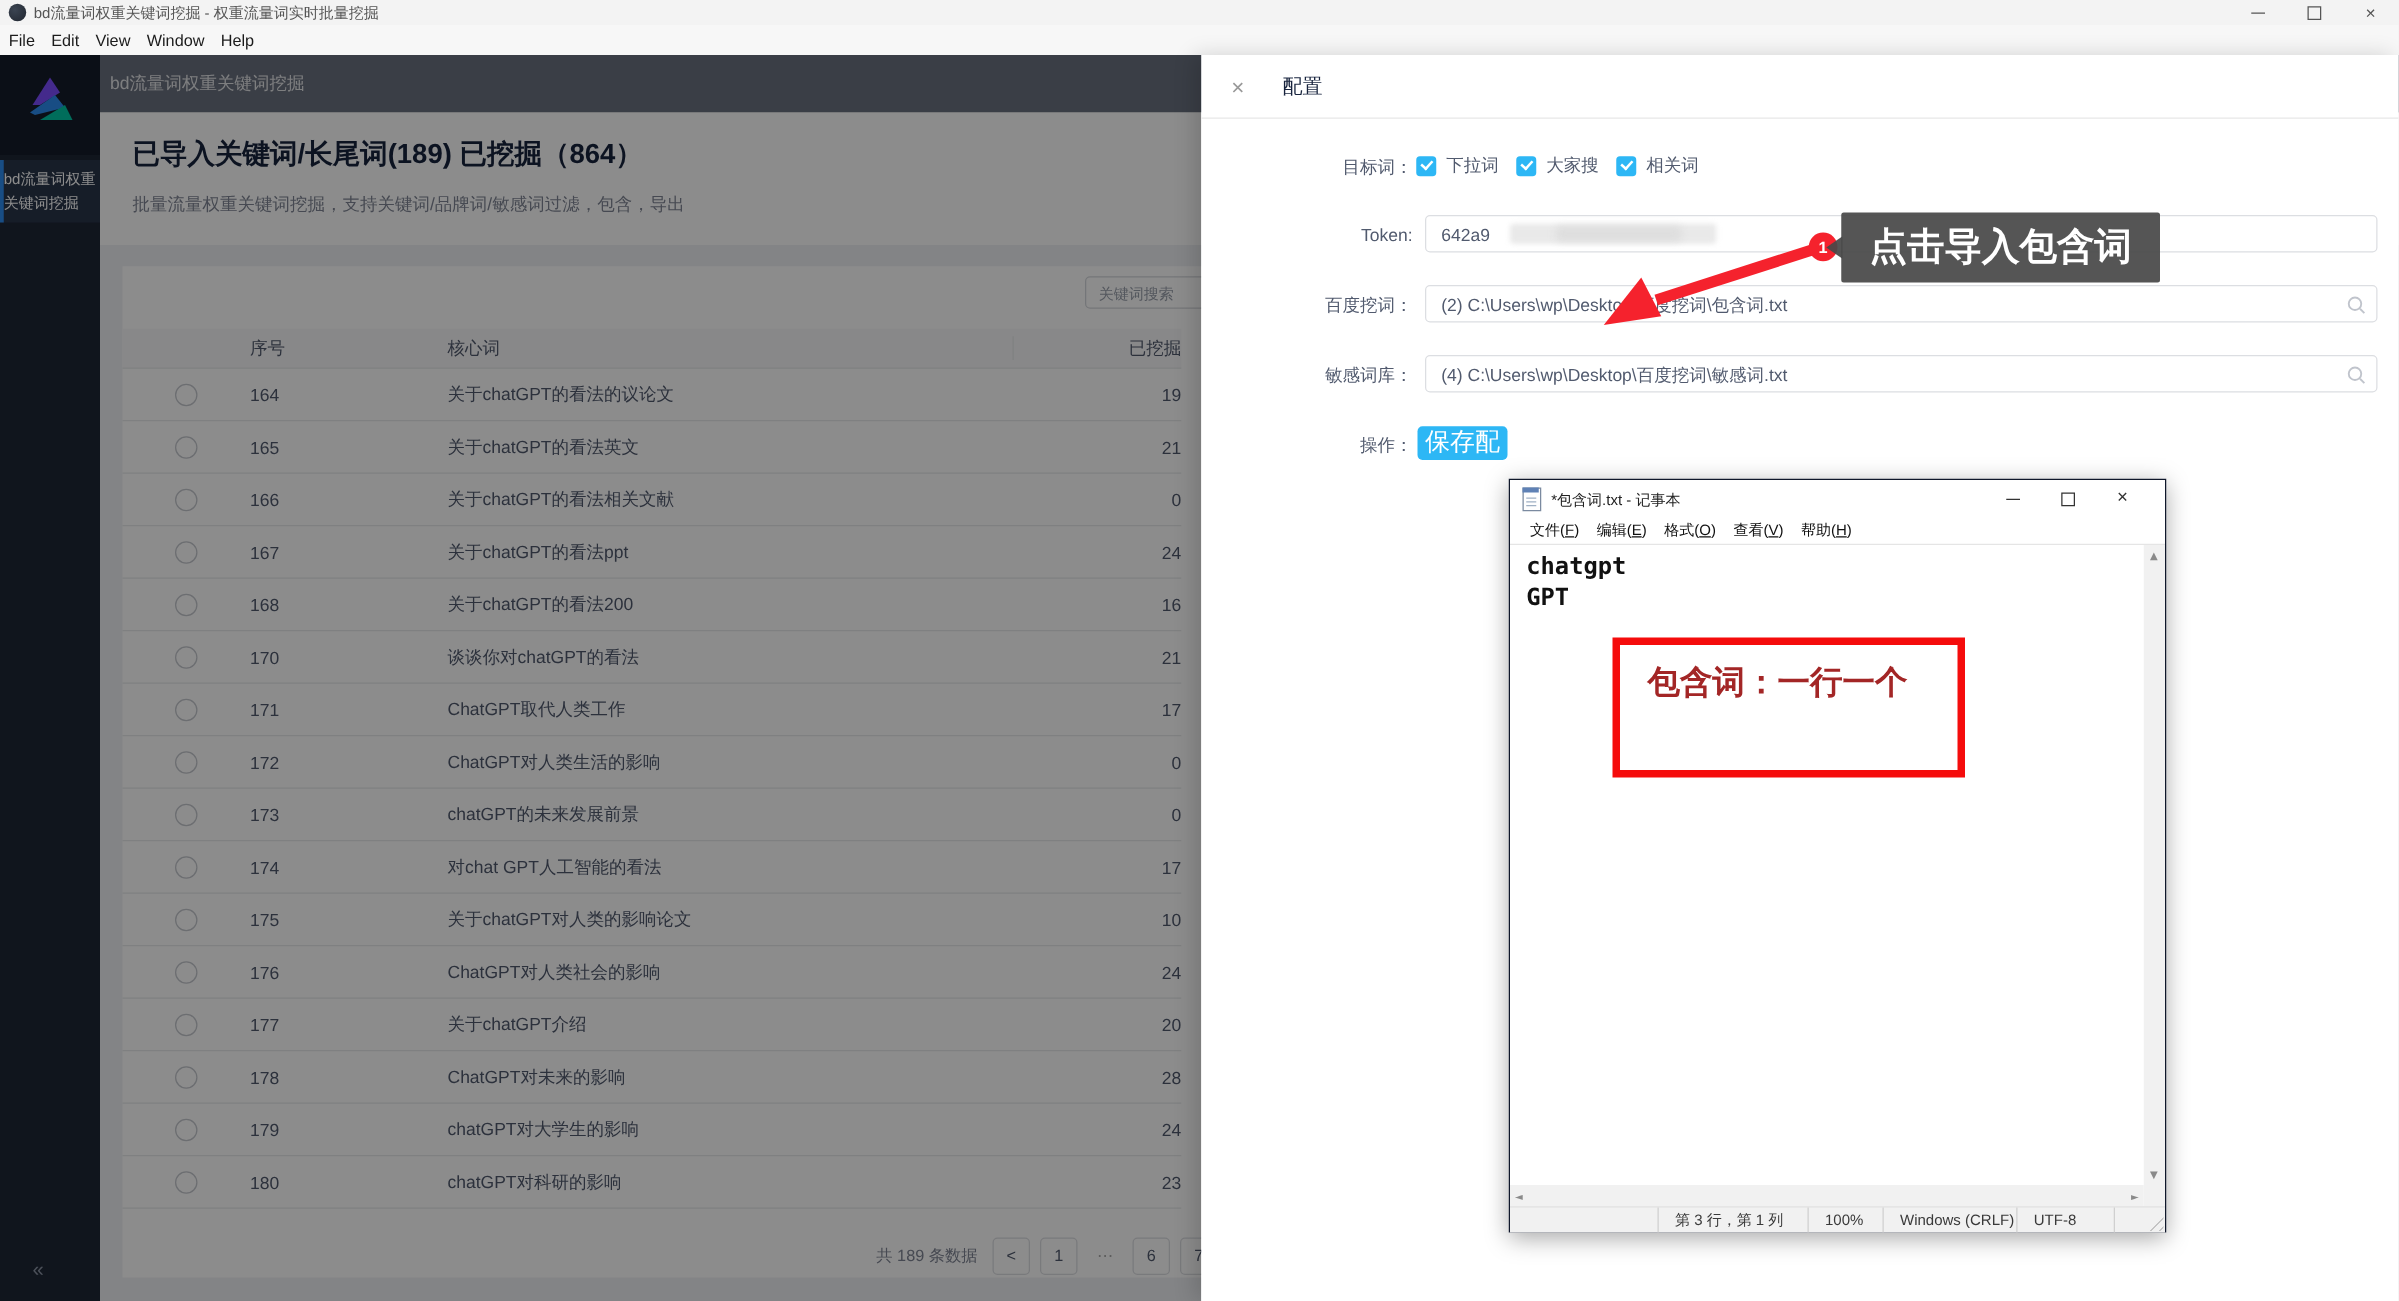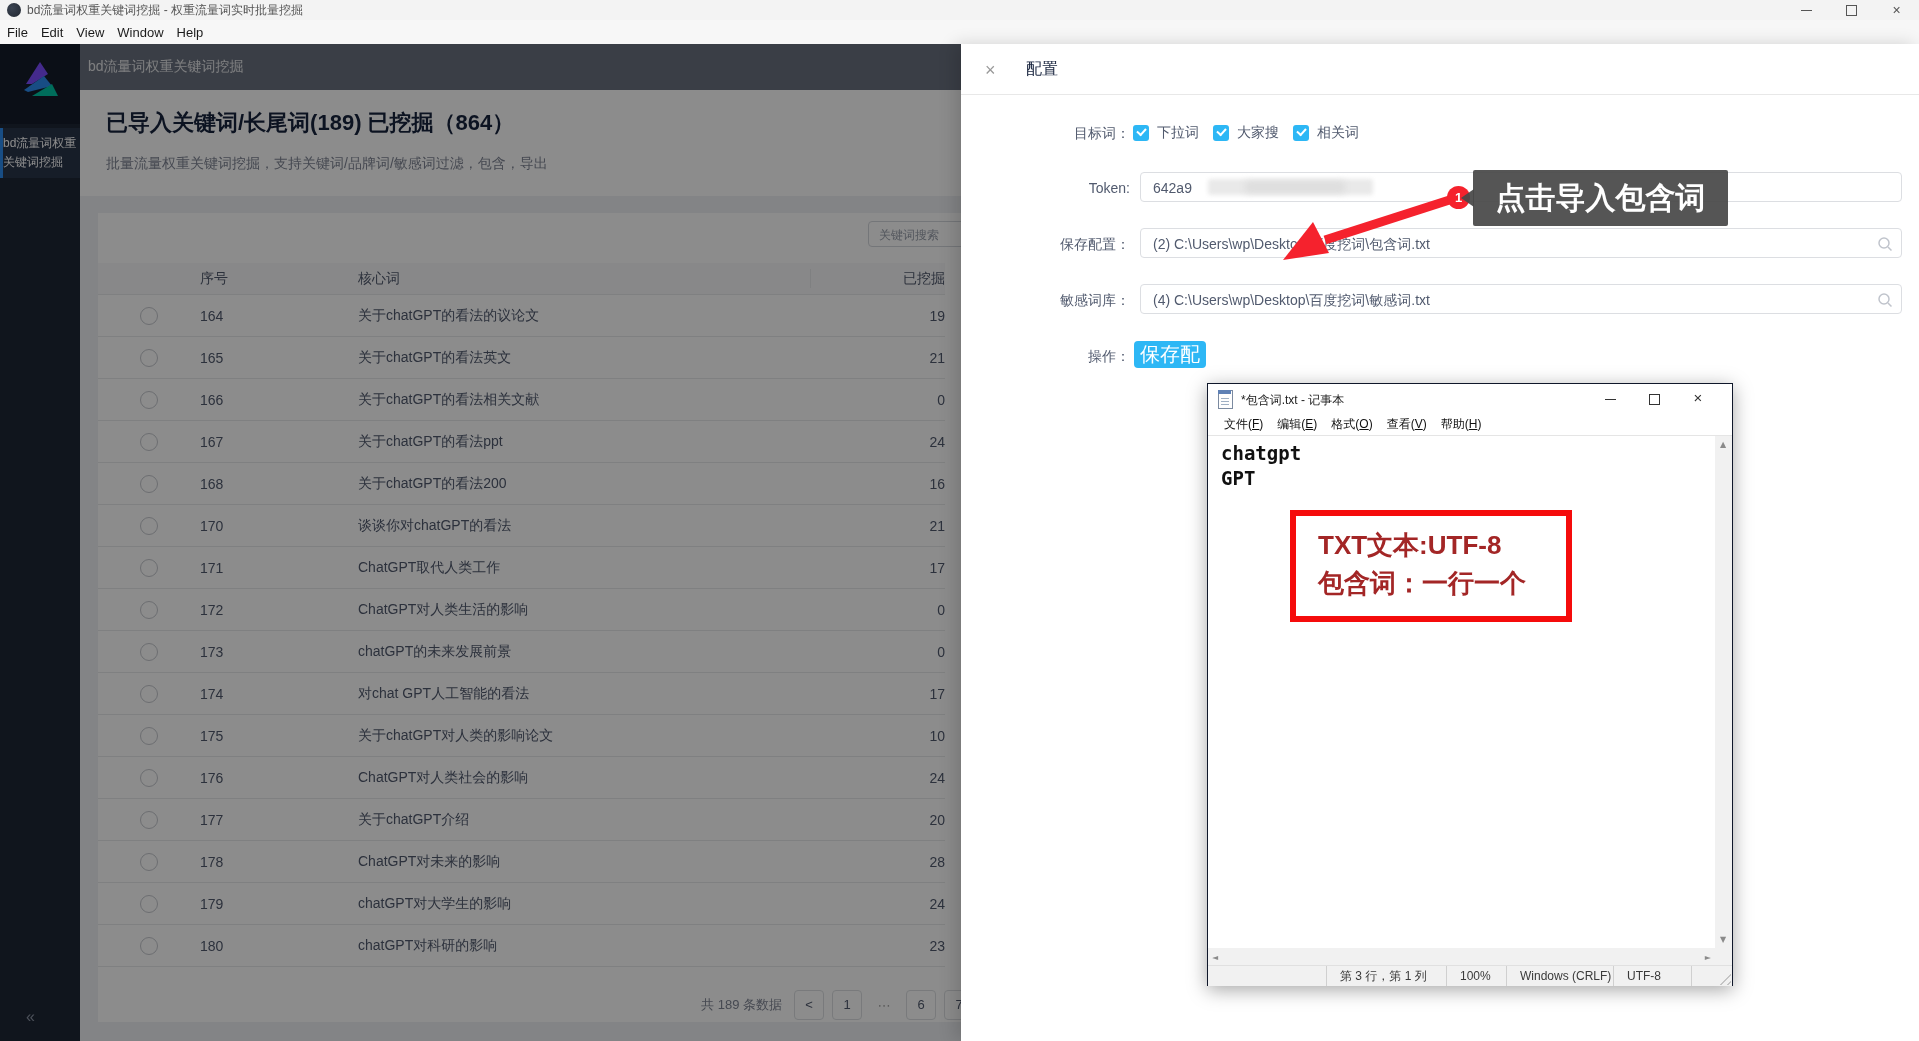--- a/index.html
+++ b/index.html
@@ -362,21 +362,21 @@
         </span>
         <span class="cb-label">相关词</span>
       </span>
     </div>
 
   <div class="abs form-label" style="top:180px">Token:</div>
   <div class="abs form-input" id="token-input">642a9</div>
   <div class="abs" id="token-censor1"></div>
   <div class="abs" id="token-censor2"></div>
 
-  <div class="abs form-label" style="top:236px">保存配置：</div>
+  <div class="abs form-label" style="top:236px">百度挖词：</div>
   <div class="abs form-input" id="include-input">
     <span>(2) C:\Users\wp\Desktop\百度挖词\包含词.txt</span>
     <span class="search-suffix">
       <svg width="16" height="16" viewBox="0 0 16 16">
           <circle cx="7" cy="7" r="5" fill="none" stroke="#c0c4cc" stroke-width="1.5"></circle>
           <line x1="11" y1="11" x2="14.5" y2="14.5" stroke="#c0c4cc" stroke-width="1.5"></line>
         </svg>
     </span>
   </div>
 
@@ -443,17 +443,16 @@
       <span class="np-seg" id="seg-pos">第 3 行，第 1 列</span>
       <span class="np-seg" id="seg-zoom">100%</span>
       <span class="np-seg" id="seg-eol">Windows (CRLF)</span>
       <span class="np-seg" id="seg-enc">UTF-8</span>
       <span class="np-seg" id="seg-end"></span>
       <span id="np-grip"></span>
     </div>
   </div>
 
   <div class="abs" id="note-box">
-    <div class="note-line">TXT文本:UTF-8</div>
     <div class="note-line">包含词：一行一个</div>
   </div>
 
 </div>
 
 </body></html>

